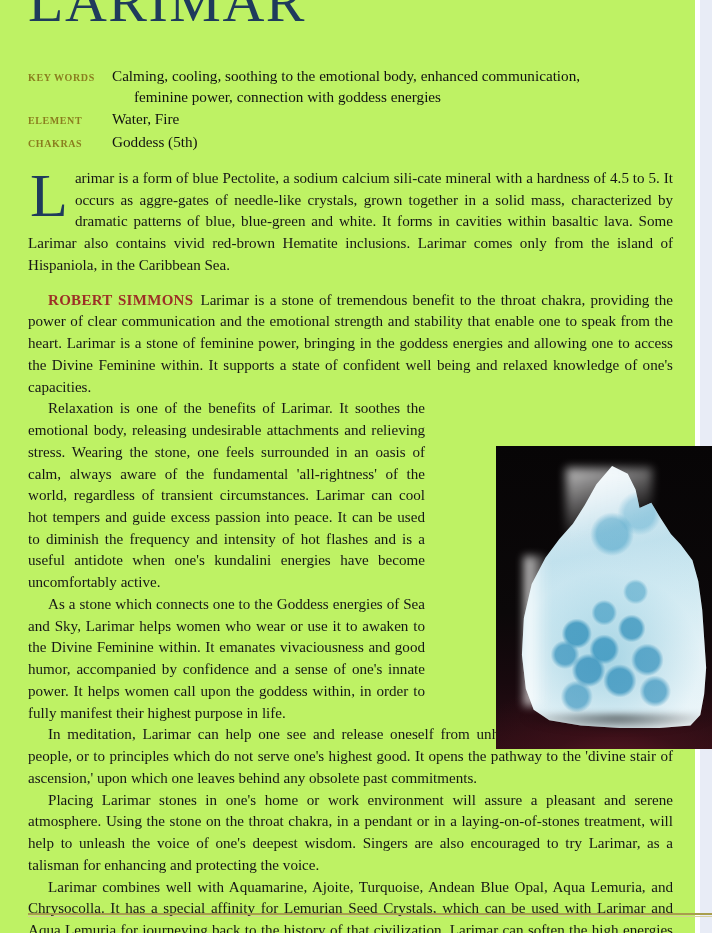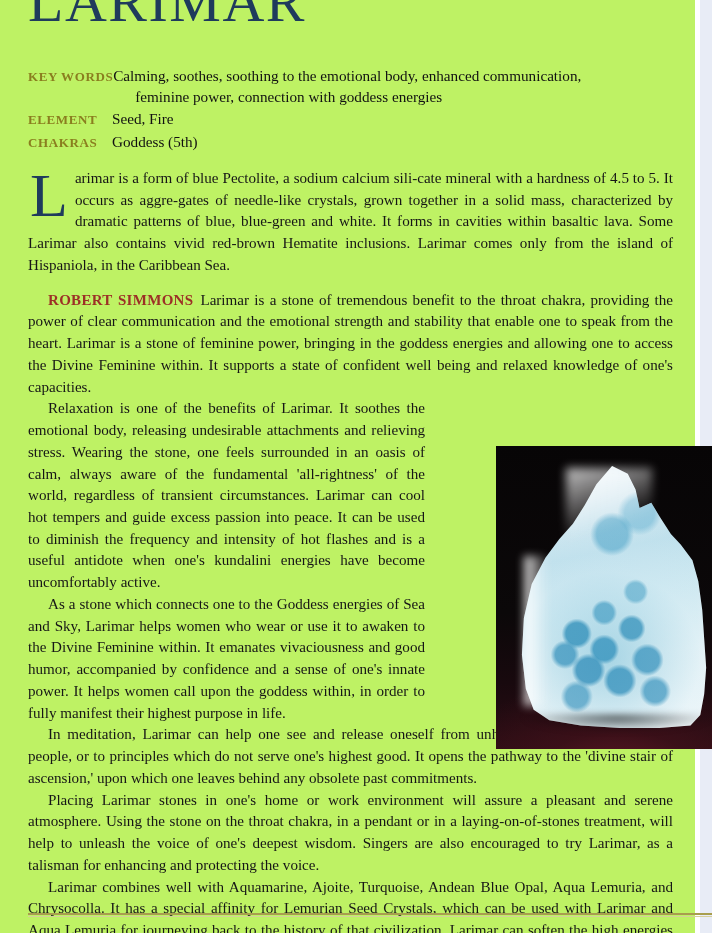--- a/index.html
+++ b/index.html
@@ -65,21 +65,21 @@
     left: 0;
     width: 640px;
   }
   .attr-row {
     display: flex;
     align-items: baseline;
     margin-bottom: 2px;
   }
   .attr-label {
     flex: 0 0 84px;
-    font-size: 13px;
+    font-size: 10px;
     font-weight: bold;
     letter-spacing: 0.6px;
     text-transform: uppercase;
     color: #8a7e1f;
     font-family: "Liberation Serif", "DejaVu Serif", serif;
     white-space: nowrap;
   }
   .attr-value {
     font-size: 15.2px;
     line-height: 1.36;
@@ -251,26 +251,26 @@
   <div class="gutter-band-inner"></div>
 
   <div class="content">
 
     <h1 class="page-title">LARIMAR</h1>
 
     <div class="attrs">
 
       <div class="attr-row">
         <div class="attr-label">KEY WORDS</div>
-        <div class="attr-value hang">Calming, soothes, soothing to the emotional body, enhanced communication, feminine power, connection with goddess energies</div>
+        <div class="attr-value hang">Calming, cooling, soothing to the emotional body, enhanced communication, feminine power, connection with goddess energies</div>
       </div>
 
       <div class="attr-row">
         <div class="attr-label">ELEMENT</div>
-        <div class="attr-value">Seed, Fire</div>
+        <div class="attr-value">Water, Fire</div>
       </div>
 
       <div class="attr-row">
         <div class="attr-label">CHAKRAS</div>
         <div class="attr-value">Goddess (5th)</div>
       </div>
 
     </div>
 
     <div class="body-block">

